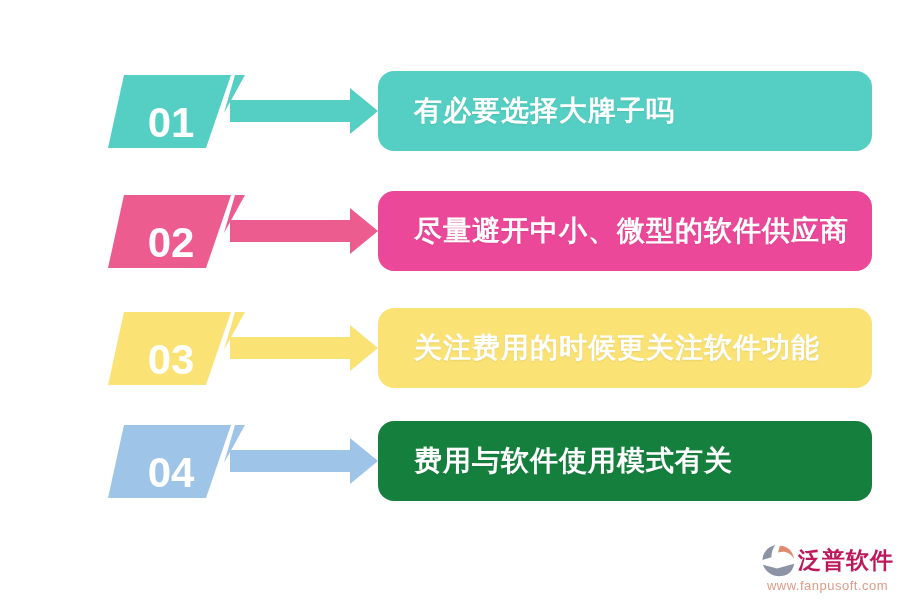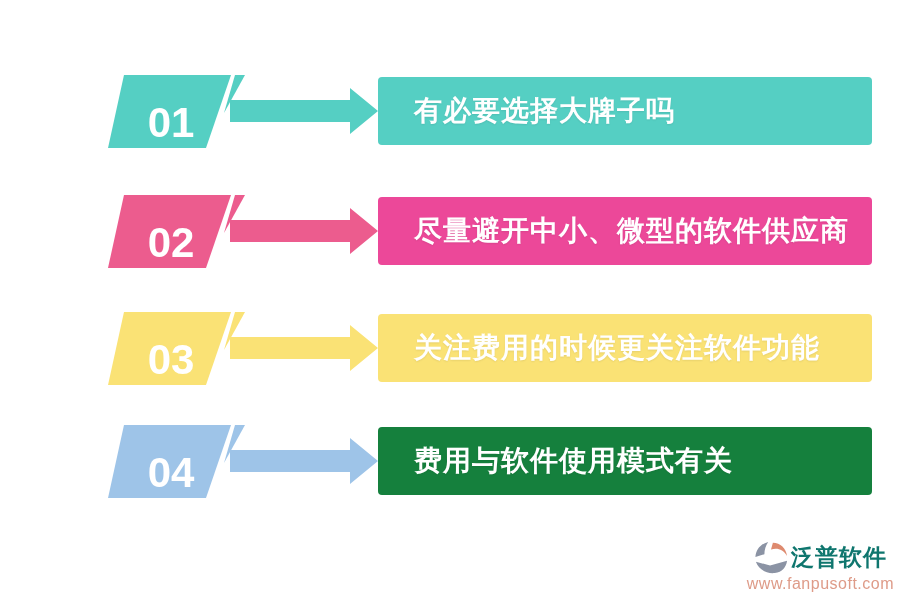--- a/index.html
+++ b/index.html
@@ -14,35 +14,35 @@
     display:flex;align-items:center;padding-left:20px;
   }
   .row1{top:72px}.row2{top:192px}.row3{top:309px}.row4{top:422px}
   .badge{width:140px;height:73px;margin-left:85px;flex:none;display:block}
   .badge text{
     font-family:"Liberation Sans","DejaVu Sans",sans-serif;
     font-weight:bold;font-size:42px;fill:#ffffff;
   }
   .arrow{width:148px;height:46px;margin-left:-15px;flex:none;display:block}
   .box{
-    width:494px;height:68px;border-radius:4px;
+    width:494px;height:80px;border-radius:16px;
     display:flex;align-items:center;
     padding-left:36px;box-sizing:border-box;
     color:#ffffff;font-size:28px;font-weight:bold;
     letter-spacing:1px;white-space:nowrap;
     text-shadow:0 1px 2px rgba(0,0,0,0.08);
   }
   .footer{
     position:absolute;right:6px;bottom:8px;
     text-align:center;line-height:1;
   }
   .brandrow{display:flex;align-items:center;justify-content:center;gap:3px}
   .brand{font-size:23px;font-weight:bold;letter-spacing:1px}
   .logo-icon{width:34px;height:34px;flex:none;display:block}
-  .url{font-size:16px;margin-top:2px;letter-spacing:0.5px}
+  .url{font-size:13px;margin-top:2px;letter-spacing:0.5px}
 </style>
 </head>
 <body>
 
 <div class="row row1">
   <svg class="badge" viewBox="0 0 140 73">
     <polygon points="19,0 126,0 101,73 3,73" fill="#55CFC3"></polygon>
     <polygon points="130,0 140,0 119,38" fill="#55CFC3"></polygon>
     <text x="66" y="62" text-anchor="middle">01</text>
   </svg>
@@ -96,16 +96,16 @@
   </div>
 </div>
 
 <div class="footer">
   <div class="brandrow">
     <svg class="logo-icon" viewBox="0 0 36 36">
       <path d="M15 2 C7 4 2 10 1.5 18 L11 15 C11 10 12.5 6 15 2 Z" fill="#8B93A4"></path>
       <path d="M20 3 C28 3 34 9 35 17 C31 10 25 8 18 10 Z" fill="#DE8A6F"></path>
       <path d="M2 23 C5 31 13 36 22 35 C30 34 34 29 35 22 L17 27 Z" fill="#8B93A4"></path>
     </svg>
-    <span class="brand" style="color: #0f766e;">泛普软件</span>
+    <span class="brand" style="color: #be185d;">泛普软件</span>
   </div>
   <div class="url" style="color: rgb(222, 155, 136);">www.fanpusoft.com</div>
 </div>
 
 </body></html>

